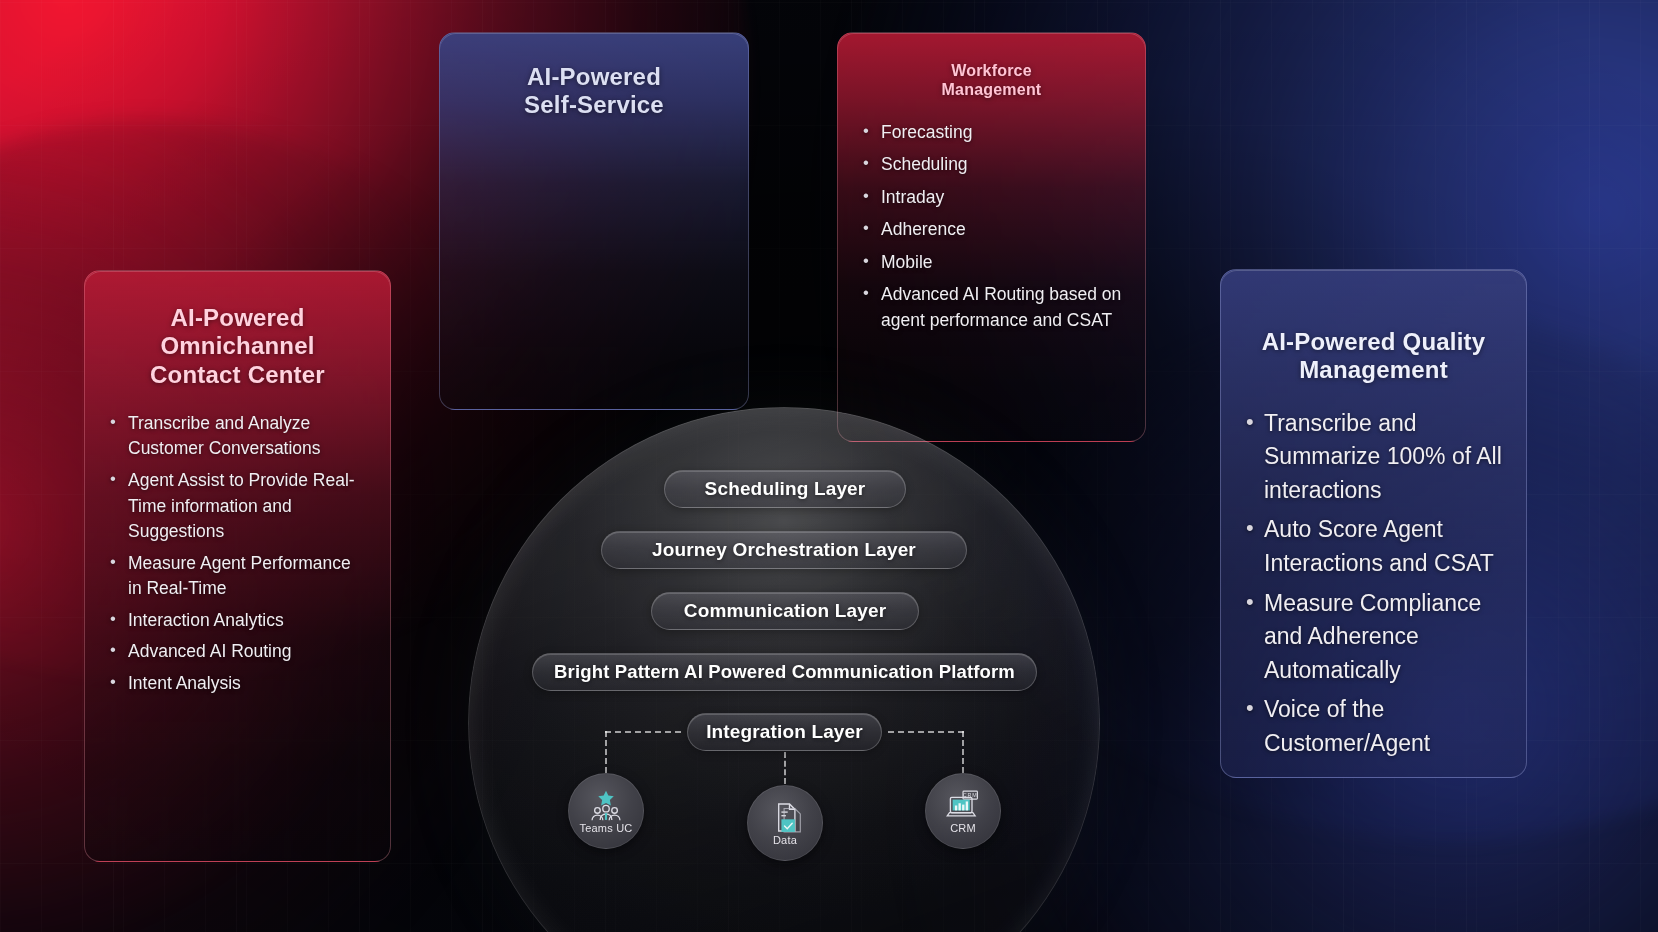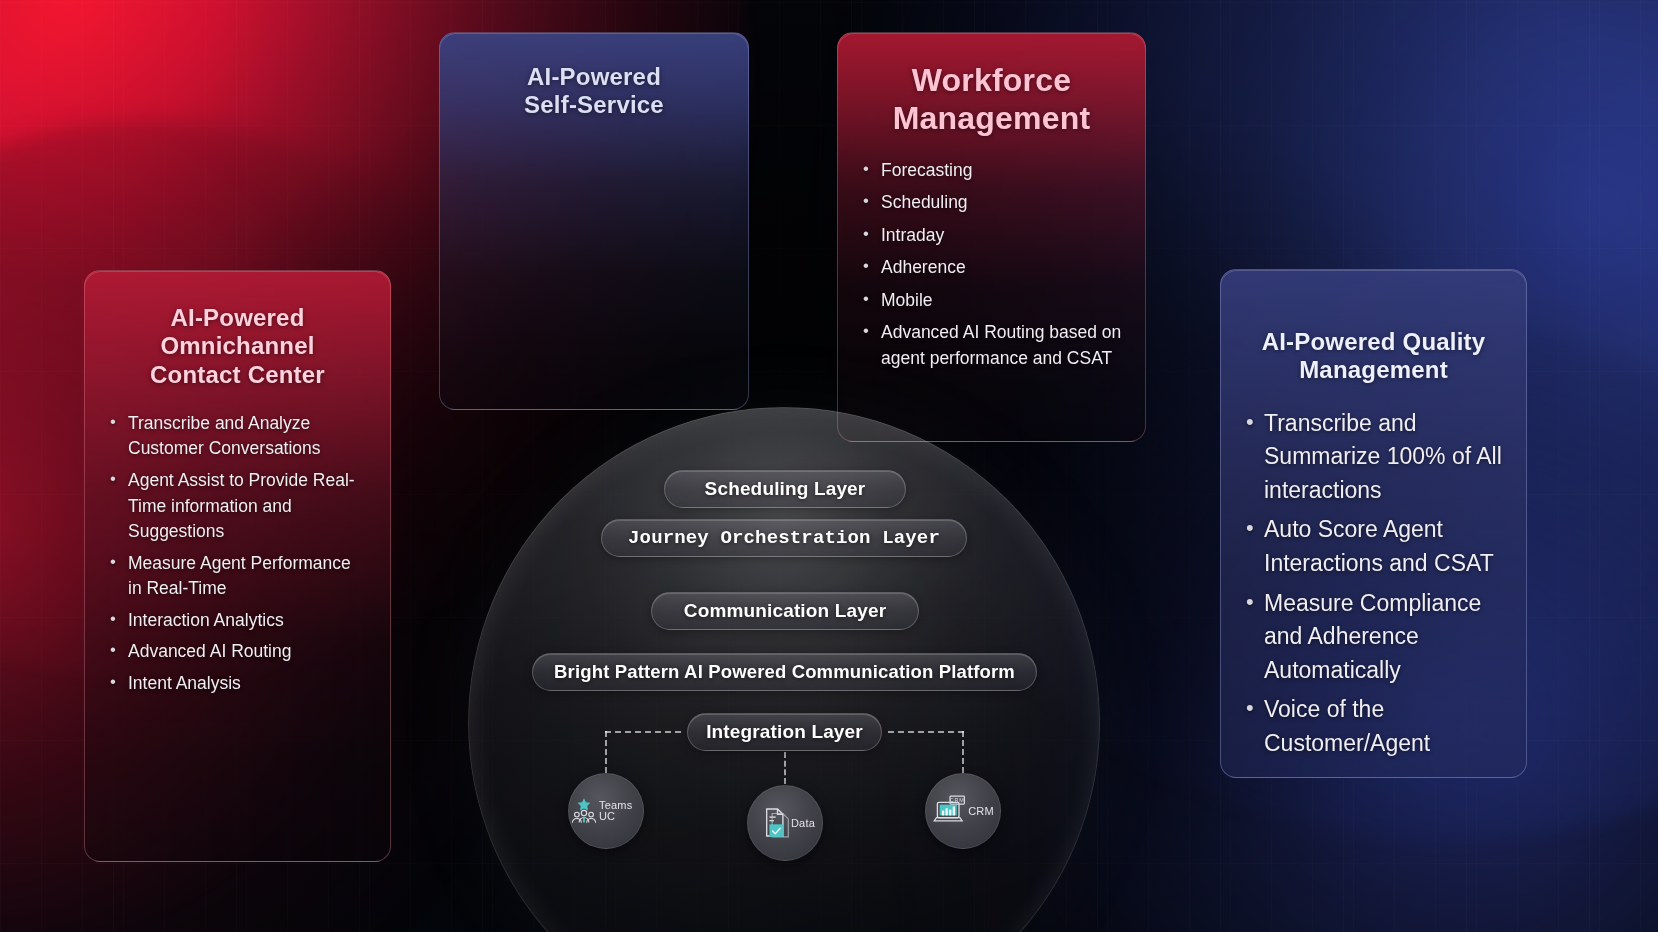--- a/index.html
+++ b/index.html
@@ -171,21 +171,21 @@
     background:linear-gradient(180deg,
        rgba(172,25,50,.95) 0%,
        rgba(145,23,45,.84) 16%,
        rgba(92,17,34,.60) 38%,
        rgba(44,12,22,.42) 62%,
        rgba(20,9,14,.30) 86%,
        rgba(14,8,12,.26) 100%);
     border-color:rgba(255,160,175,.28);
   }
   #card-wfm .card-title{
-    color:#ffc4d4; font-size:32px;
+    color:#ffc4d4; font-size:16px;
     padding-top:29px;
   }
   #card-wfm ul{ margin-top:20px; font-size:17.5px; }
   #card-wfm li{ margin-bottom:7px; }
 
   
   #card-quality {
     left:1204px; top:269px;
     width:307px; height:509px;
     background:linear-gradient(180deg,
@@ -251,21 +251,21 @@
     font-weight:bold;
     font-size:19px;
     letter-spacing:.15px;
     white-space:nowrap;
     text-shadow:0 1px 4px rgba(0,0,0,.55);
     box-shadow:inset 0 1px 0 rgba(255,255,255,.17),
                0 2px 8px rgba(0,0,0,.30);
     z-index:6;
   }
   #pill-application { left:664px; top:470px; width:242px; }
-  #pill-journey     { left:601px; top:519px; width:366px;font-family:Liberation Mono, monospace; }
+  #pill-journey     { left:601px; top:531px; width:366px; }
   #pill-communication { left:651px; top:592px; width:268px; }
   #pill-platform {
     left:532px; top:653px; width:505px;
     font-size:18.5px;
   }
   #pill-integration { left:687px; top:713px; width:195px; }
 
   
   .conn { position:absolute; z-index:5; }
   .conn-h {
@@ -285,21 +285,21 @@
   
   .node {
     position:absolute;
     width:76px; height:76px;
     border-radius:50%;
     background:radial-gradient(circle at 42% 32%,
         rgba(92,92,100,.92) 0%,
         rgba(70,70,78,.92) 48%,
         rgba(52,52,60,.92) 100%);
     border:1px solid rgba(255,255,255,.10);
-    display:flex; flex-direction:row;
+    display:flex; flex-direction:column;
     align-items:center; justify-content:center;
     z-index:6;
     box-shadow:0 3px 12px rgba(0,0,0,.45);
   }
   .node .node-icon {
     width:36px; height:33px;
     display:block;
     margin-bottom:1px;
   }
   .node .node-label {

